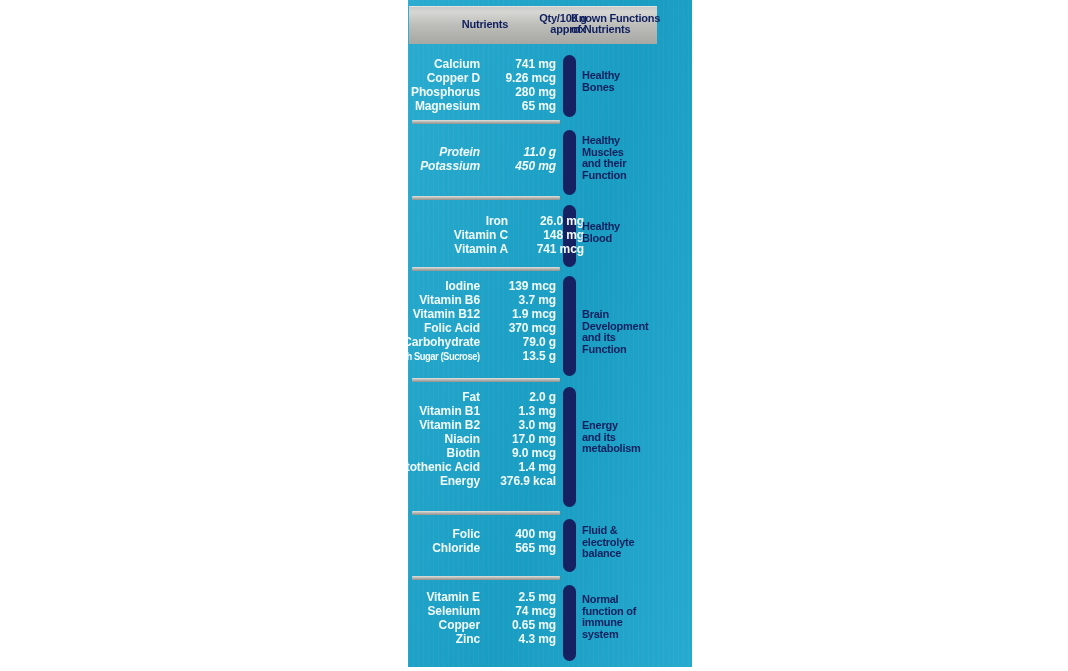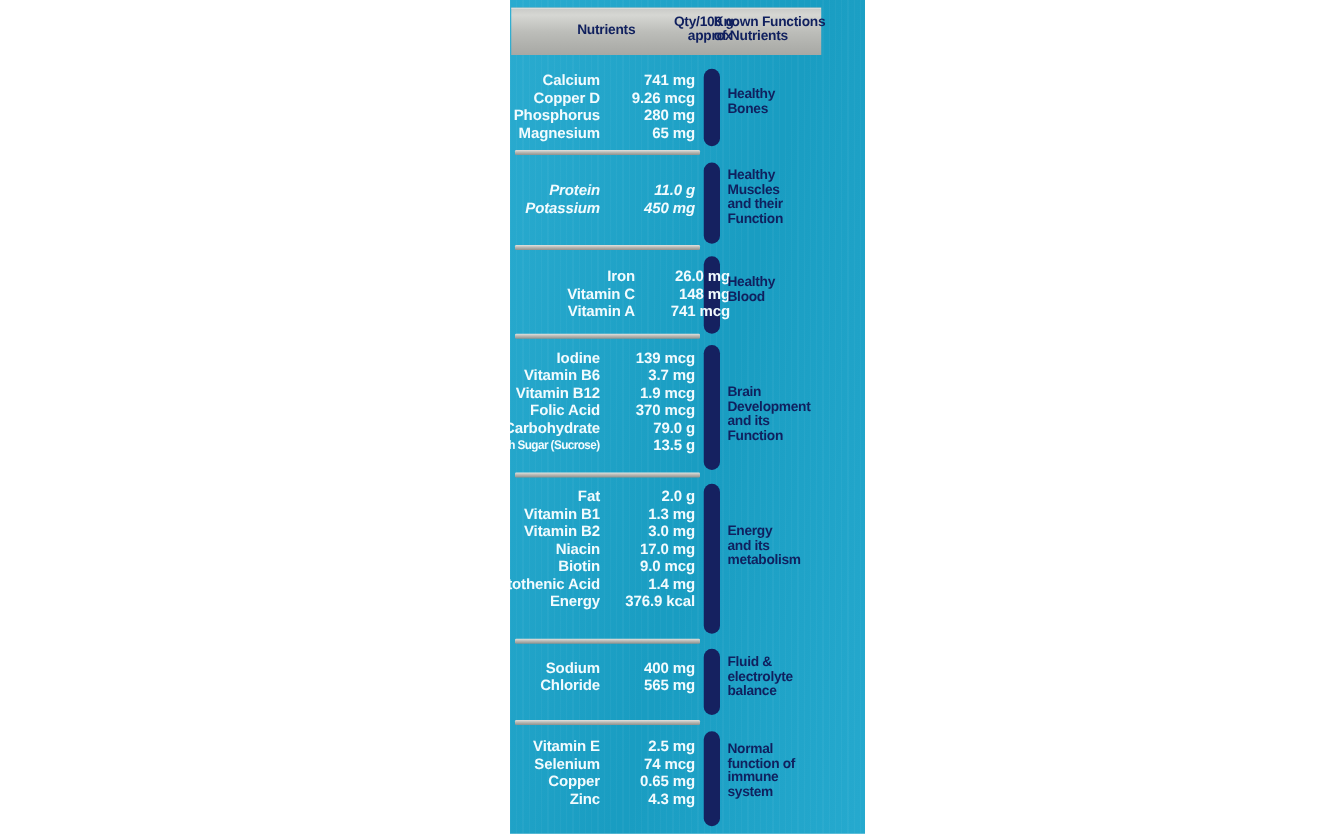--- a/index.html
+++ b/index.html
@@ -347,21 +347,21 @@
             <span>Energy</span>
             <span>and its</span>
             <span>metabolism</span>
           </div>
         </div>
         <div class="section" style="top: 518px; height: 58px;">
           <div class="divider" style="top: -7px;"></div>
           <div class="bracket" style="top: 1px; height: 53px;"></div>
           <div class="rows" style="top: 9px;">
             <div class="row">
-              <div class="nname">Sodium</div>
+              <div class="nname">Folic</div>
               <div class="nqty">400 mg</div>
             </div>
             <div class="row">
               <div class="nname">Chloride</div>
               <div class="nqty">565 mg</div>
             </div>
           </div>
           <div class="func" style="top: 7px;">
             <span>Fluid &amp;</span>
             <span>electrolyte</span>

